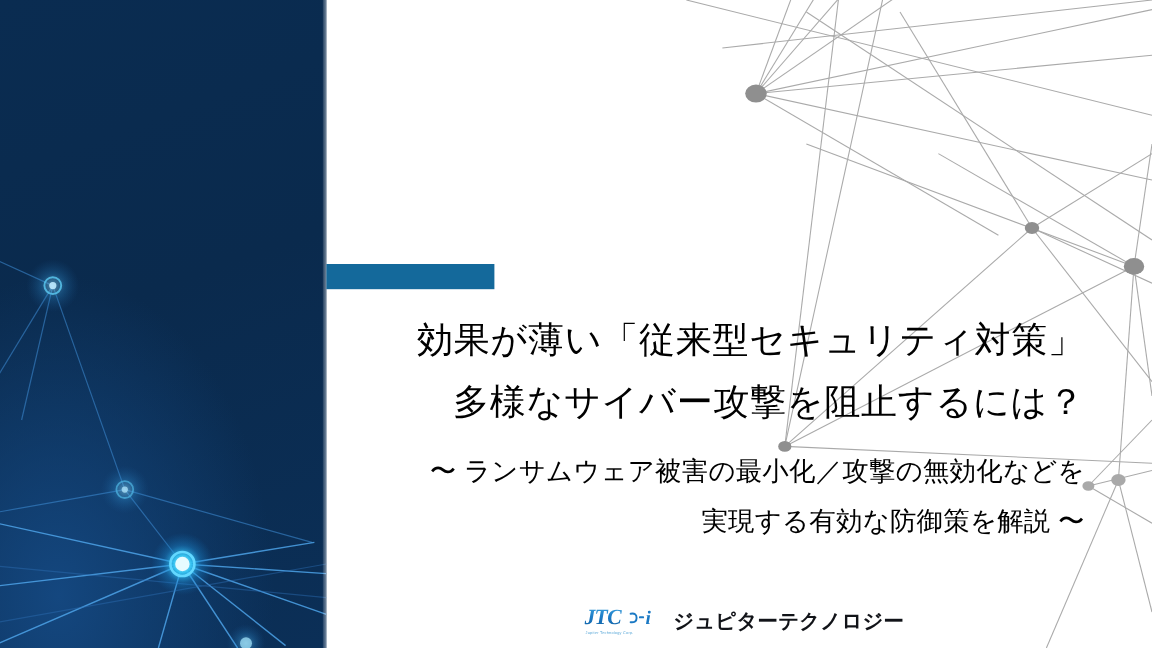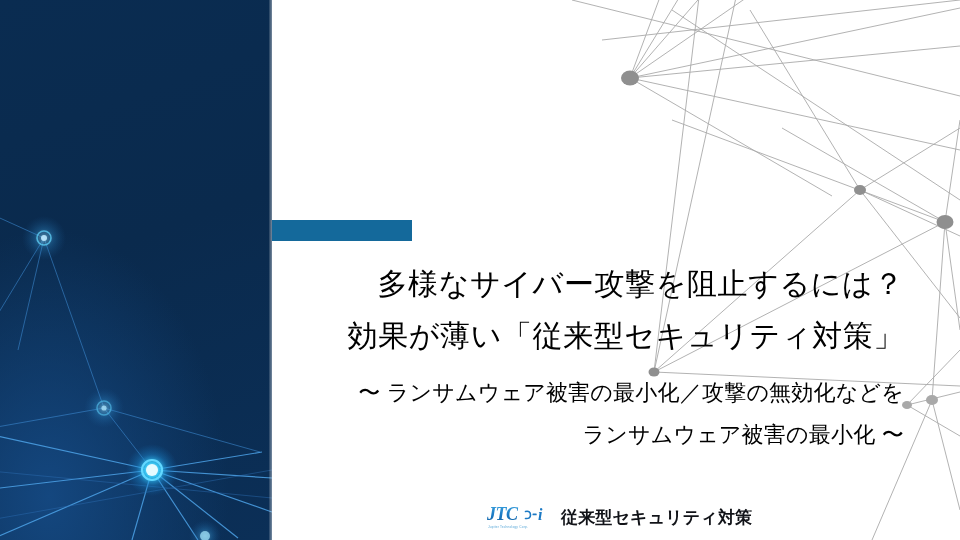--- a/index.html
+++ b/index.html
@@ -189,40 +189,40 @@
       <g fill="#a9a9a9">
         <ellipse cx="635" cy="405" rx="5" ry="4"></ellipse>
         <ellipse cx="660" cy="400" rx="6" ry="5"></ellipse>
       </g>
     </svg>
   </div>
 
   <div id="accent-bar"></div>
 
   <div id="title-block">
+    <div class="title-line">効果が薄い「従来型セキュリティ対策」</div>
     <div class="title-line">多様なサイバー攻撃を阻止するには？</div>
-    <div class="title-line">効果が薄い「従来型セキュリティ対策」</div>
   </div>
 
   <div id="subtitle-block">
     <div class="sub-line">〜 ランサムウェア被害の最小化／攻撃の無効化などを</div>
-    <div class="sub-line">ランサムウェア被害の最小化 〜</div>
+    <div class="sub-line">実現する有効な防御策を解説 〜</div>
   </div>
 
   <div id="logo">
     <svg id="logo-mark" viewBox="0 0 72 28">
       <defs>
         <linearGradient id="lgGrad" x1="0" y1="0" x2="0" y2="1">
           <stop offset="0%" stop-color="#3da5e0"></stop>
           <stop offset="55%" stop-color="#1b79c4"></stop>
           <stop offset="100%" stop-color="#0f5e9e"></stop>
         </linearGradient>
       </defs>
       <text x="0" y="17" font-family="'Liberation Serif','DejaVu Serif',serif" font-size="18" font-weight="bold" font-style="italic" fill="url(#lgGrad)" letter-spacing="-0.5">JTC</text>
       <path d="M38.5 8.5 q5 -1 5 3.5 q0 4 -5 3.5" fill="none" stroke="#1b79c4" stroke-width="1.6" stroke-linecap="round"></path>
       <rect x="45.5" y="10.5" width="4.2" height="1.8" rx=".6" fill="#1b79c4"></rect>
       <text x="51" y="17" font-family="'Liberation Serif','DejaVu Serif',serif" font-size="16" font-weight="bold" font-style="italic" fill="#1b79c4">i</text>
       <text x="1" y="25" font-family="'Liberation Sans','DejaVu Sans',sans-serif" font-size="3.2" fill="#5aa8d8" letter-spacing="0.2">Jupiter Technology Corp.</text>
     </svg>
-    <span id="logo-text">従来型セキュリティ対策</span>
+    <span id="logo-text">ジュピターテクノロジー</span>
   </div>
 
 </div>
 
 </body></html>

